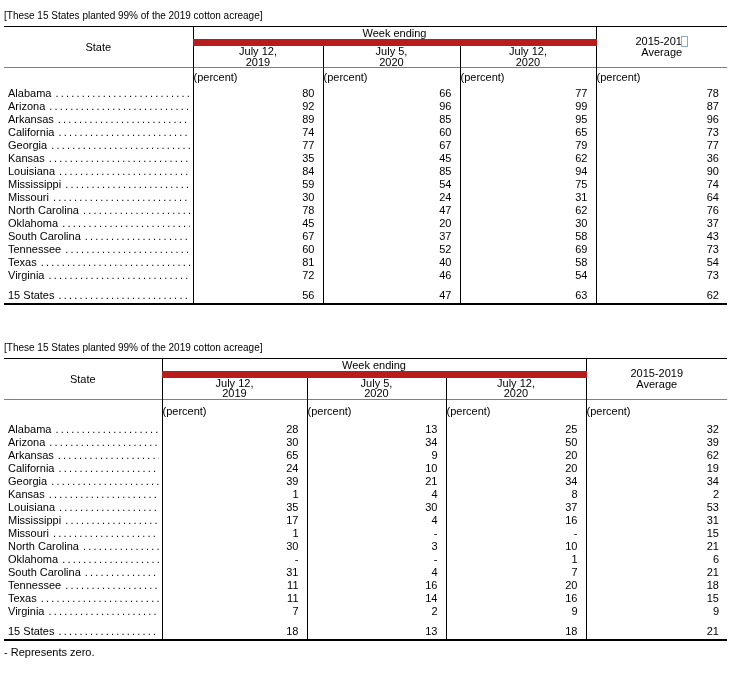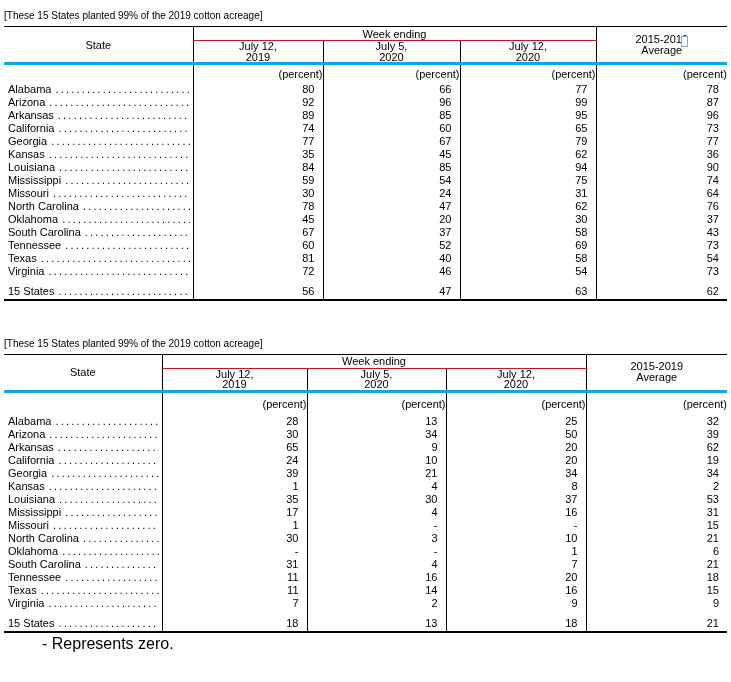--- a/index.html
+++ b/index.html
@@ -18,46 +18,46 @@
   table.report {
     border-collapse: collapse; table-layout: fixed; width: 723px;
     margin-top: 4px;
     border-top: 1px solid #000; border-bottom: 2px solid #000;
   }
   th, td { font-weight: normal; font-size: 11px; padding: 0; vertical-align: middle; }
 
   .b-l { border-left: 1px solid #000; }
 
   .th-state { text-align: center; }
-  .th-week { height: 14px; text-align: center; border-bottom: 1px solid #b91c1c; }
+  .th-week { height: 14px; text-align: center; border-bottom: 7px solid #b91c1c; }
   .th-avg  { text-align: center; white-space: pre-line; line-height: 11px; }
   .th-date { height: 21px; text-align: center; white-space: pre-line; line-height: 10.5px; }
 
-  .percent-row td { border-top: 3px solid #0ea5e9; text-align: right; height: 19px; }
+  .percent-row td { border-top: 1px solid #0ea5e9; text-align: left; height: 19px; }
   table.t2 .percent-row td { height: 24px; }
 
   tr.data-row { height: 13px; }
   tr.data-row td { height: 13px; line-height: 13px; }
   .c-val { text-align: right; padding-right: 8px; }
 
   .c-state .srow { display: flex; align-items: baseline; justify-content: flex-end; }
   .sname { padding-left: 4px; white-space: nowrap; }
   .leader {
     flex: 1 1 auto; overflow: hidden; white-space: nowrap;
     margin: 0 3px 0 4px; height: 13px;
   }
   .leader::after {
     content: "....................................................................................................................................";
     letter-spacing: 2.2px; font-size: 11px;
   }
   .spacer-row td { height: 7px; }
   .total-row td { height: 15px; line-height: 13px; vertical-align: top; }
 
   .gap-between { margin-top: 36px; }
-  .footnote { margin-top: 5px; font-size: 16px; line-height: 12px; margin-left: 38px; }
+  .footnote { margin-top: 5px; font-size: 11px; line-height: 12px; }
 
   .artifact {
     position: absolute; left: 681px; top: 36px; width: 7px; height: 11px;
     border: 1px solid #86a9cc; border-left-color: #d9a05a; background: #fff;
   }
 </style>
 </head>
 <body>
 
 <div class="page">

